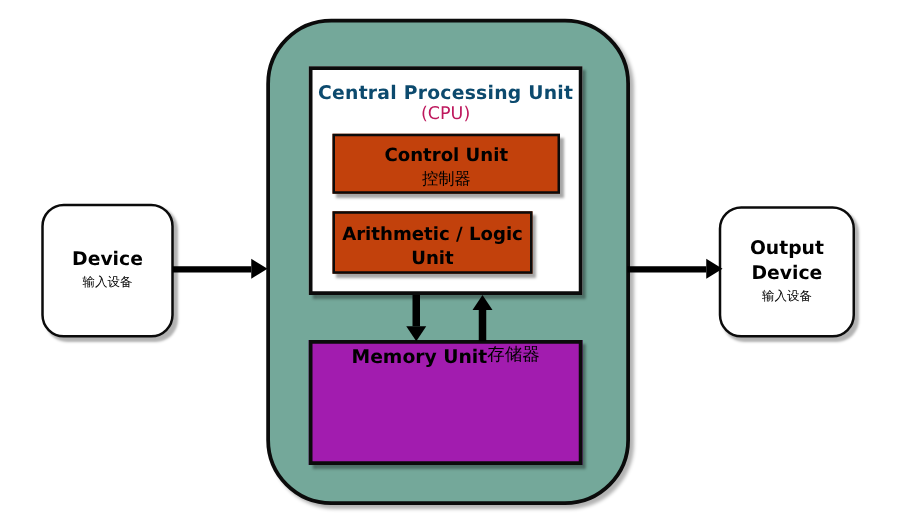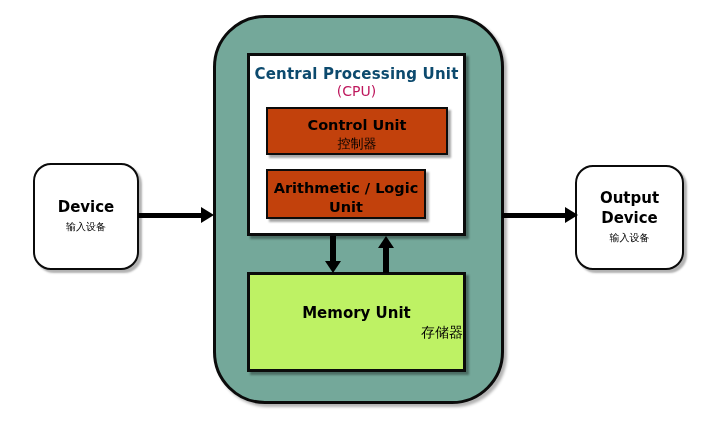--- a/index.html
+++ b/index.html
@@ -45,24 +45,24 @@
     text-align: center;
     display: flex; flex-direction: column; justify-content: flex-end;
   }
   .unit-box .en { font-size: 14.5px; font-weight: bold; line-height: 19px; color:#000; }
   .unit-box .zh { font-size: 13px; font-weight: normal; line-height: 18px; color:#000; }
   .control-unit { left: 266px; top: 107px; width: 182px; height: 48px; }
   .alu-unit     { left: 266px; top: 169px; width: 160px; height: 50px; }
   
   .memory-box {
     position: absolute; left: 247px; top: 272px; width: 219px; height: 100px;
-    background: #bef264;
+    background: #a21caf;
     border: 3px solid #0b0b0b;
     box-shadow: 3px 3px 2px rgba(0,0,0,0.35);
-    display: flex; flex-direction: column; justify-content: center;
+    display: flex; flex-direction: row; justify-content: center;
     text-align: center;
   }
   .memory-box .en { font-size: 15px; font-weight: bold; line-height: 20px; color:#000; }
   .memory-box .zh { font-size: 14px; line-height: 19px; color:#000;text-align:right; }
   
   .device-box {
     position: absolute;
     background: #ffffff;
     border: 2.5px solid #0b0b0b;
     border-radius: 18px;

